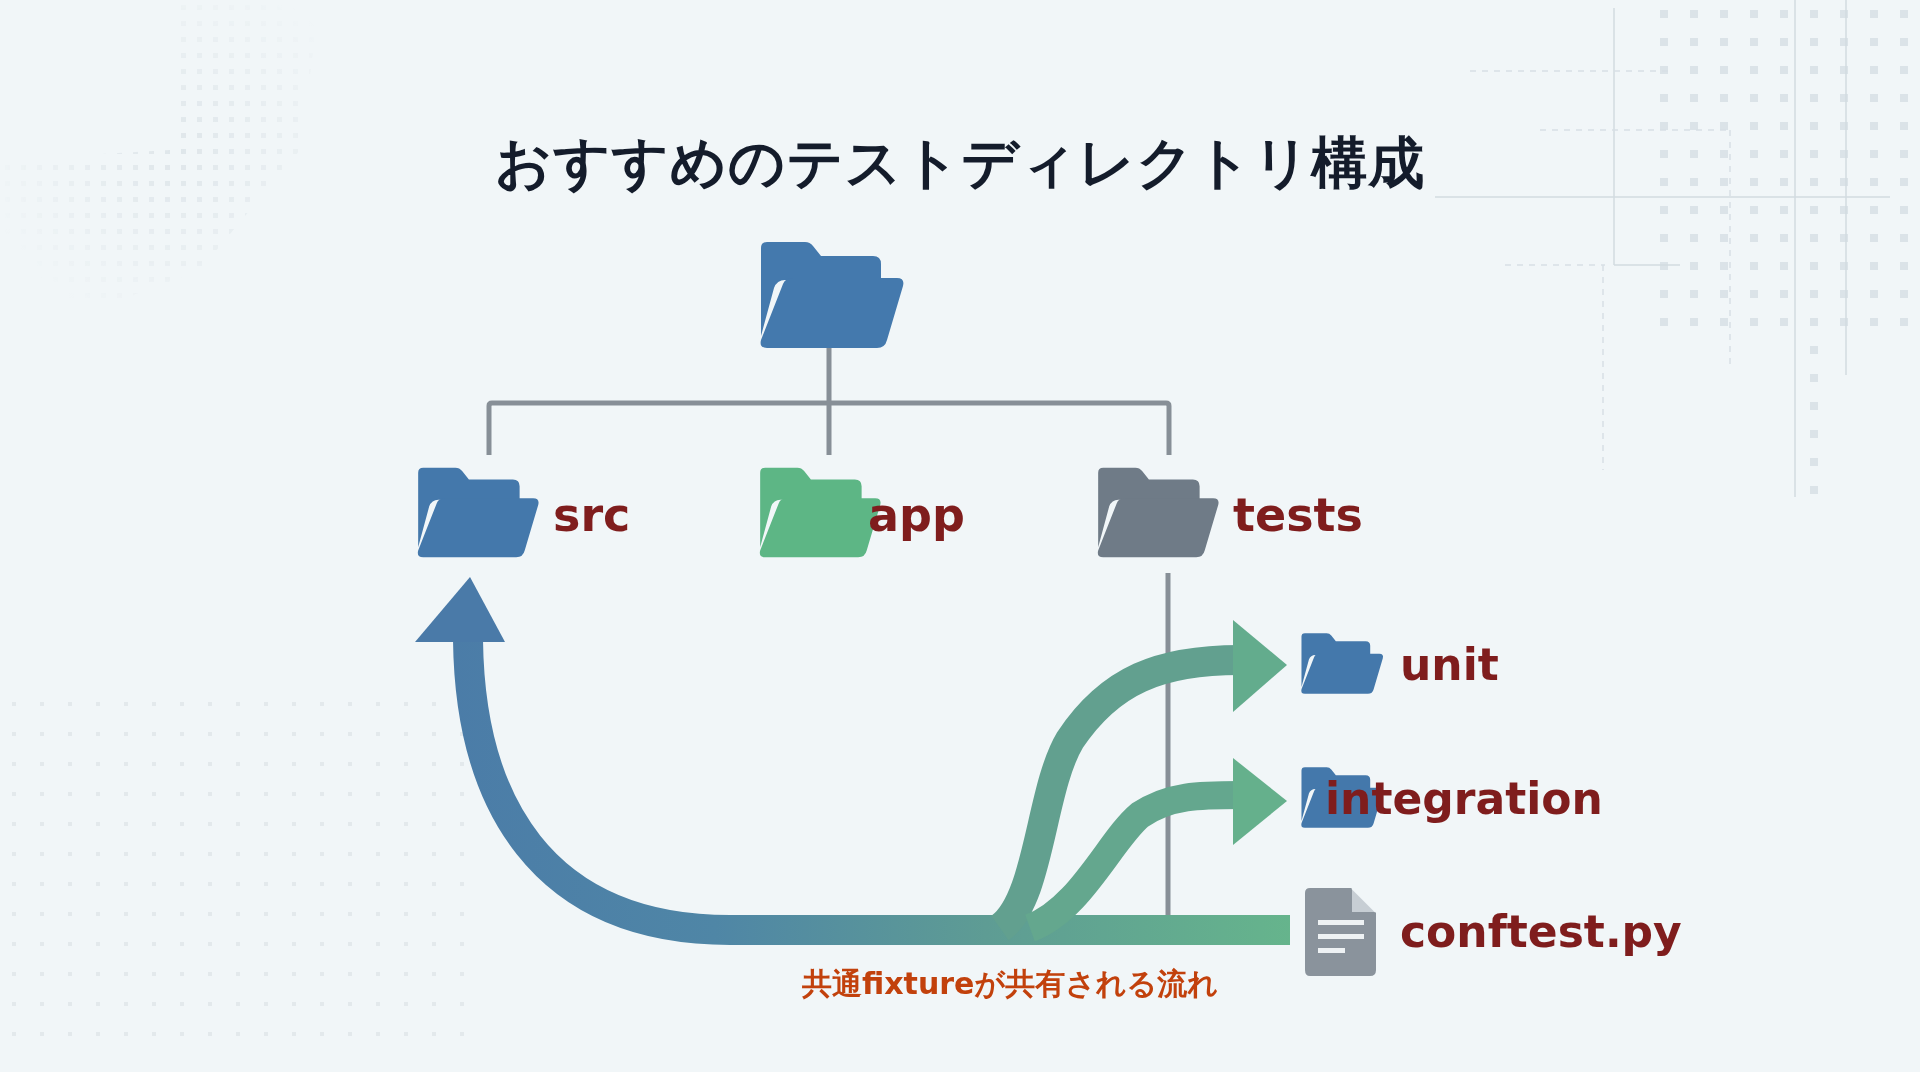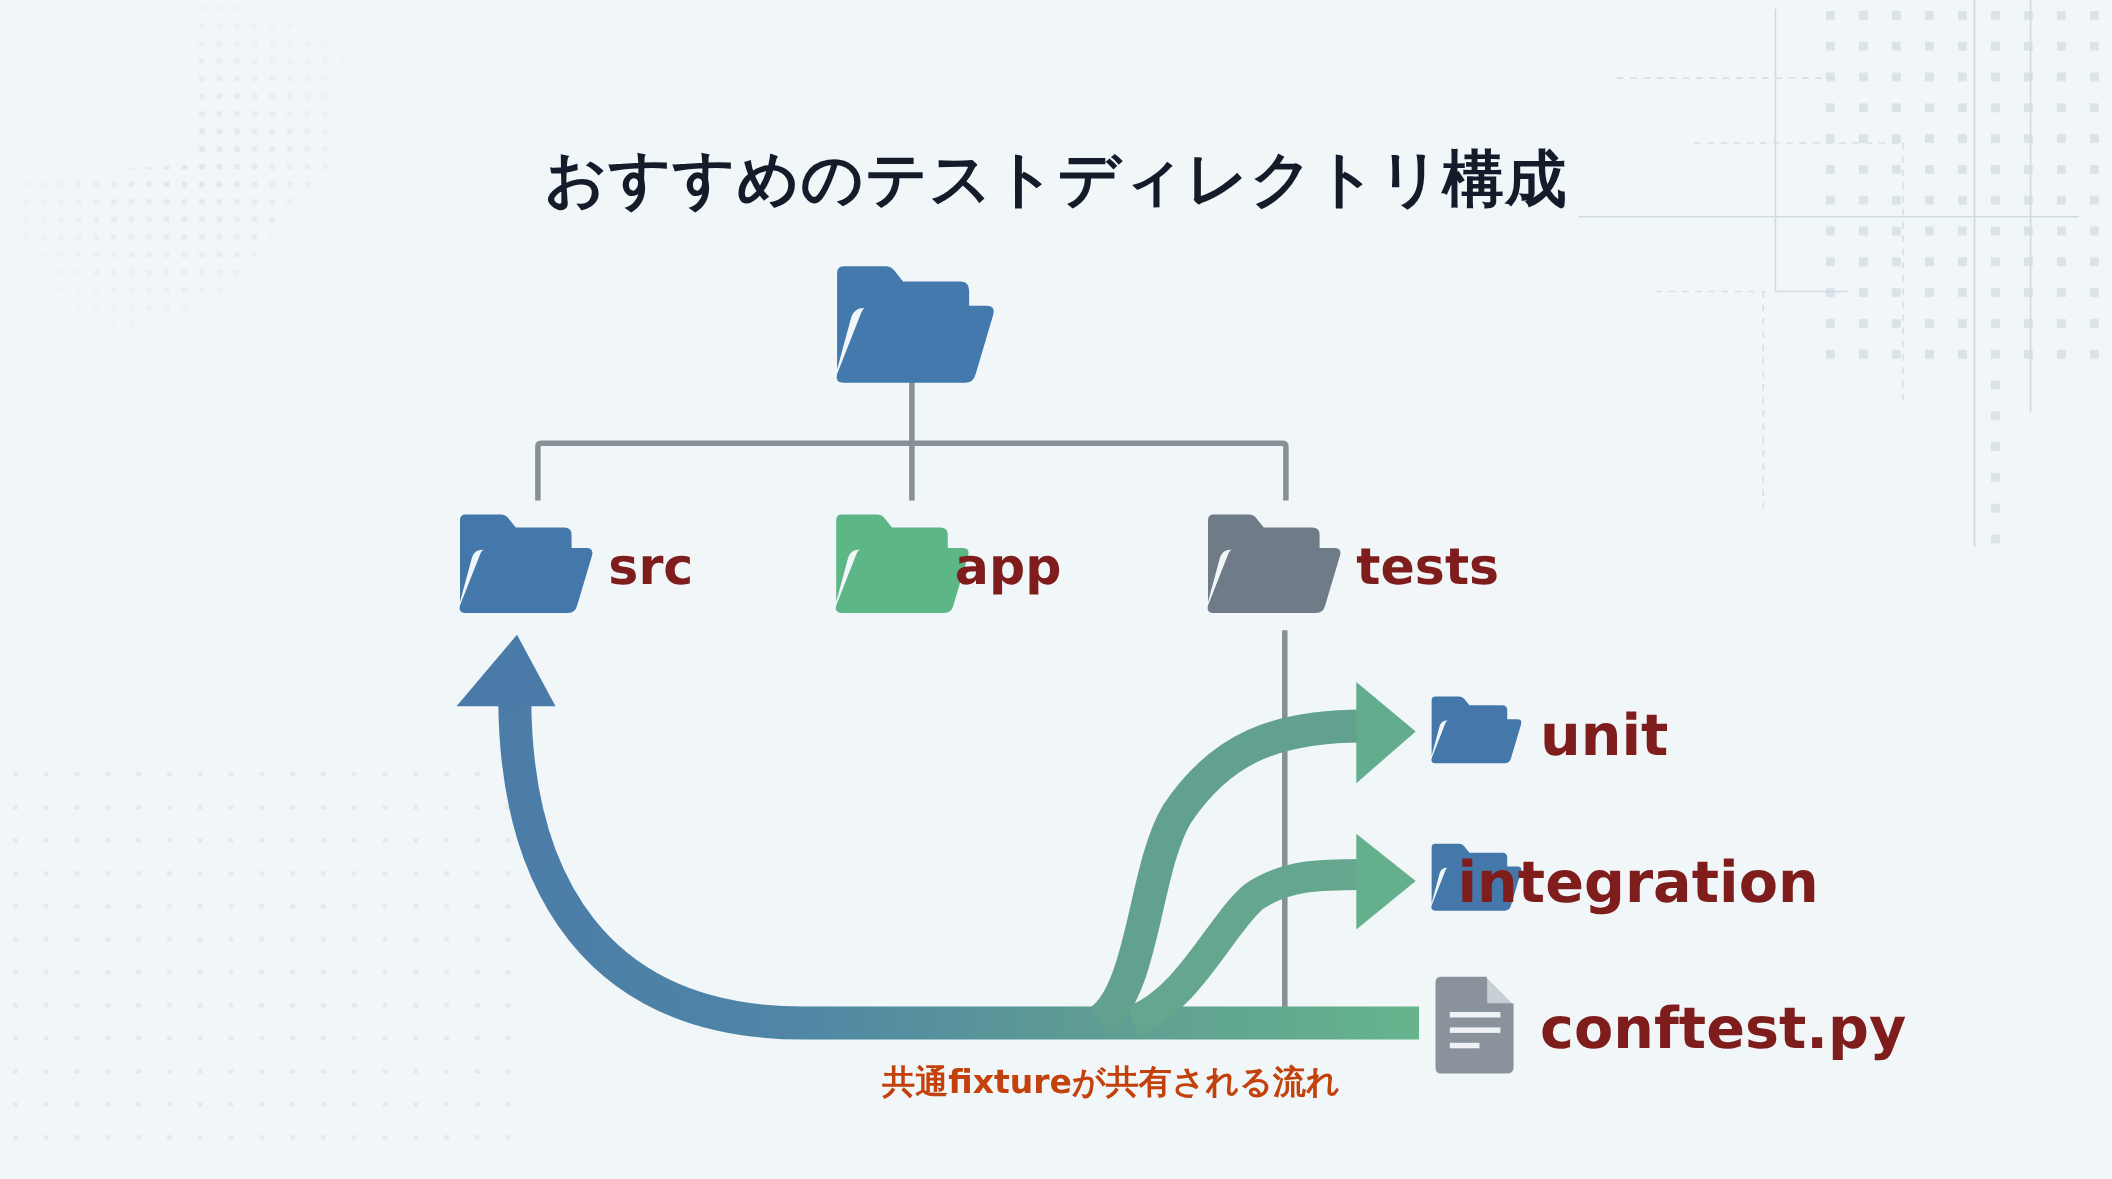--- a/index.html
+++ b/index.html
@@ -14,21 +14,21 @@
   .title {
     position: absolute; left: 0; width: 1920px; top: 88px;
     text-align: center; font-size: 56px; font-weight: bold; letter-spacing: 1px;
     color: #141c2b;
   }
   .diagram { position: absolute; left: 0; top: 0; width: 1920px; height: 1072px; }
   .label {
     position: absolute; font-weight: bold; color: #7f1d1d;
     font-size: 46px; line-height: 1;
   }
-  .label.small { font-size: 52px; }
+  .label.small { font-size: 44px; }
   .caption {
     position: absolute; left: 760px; width: 500px; top: 964px;
     text-align: center; font-size: 30px; font-weight: bold; color: #c2410c;
   }
 </style>
 </head>
 <body>
 
 <svg class="bg-layer" width="1920" height="1072" viewBox="0 0 1920 1072">
   <defs>

